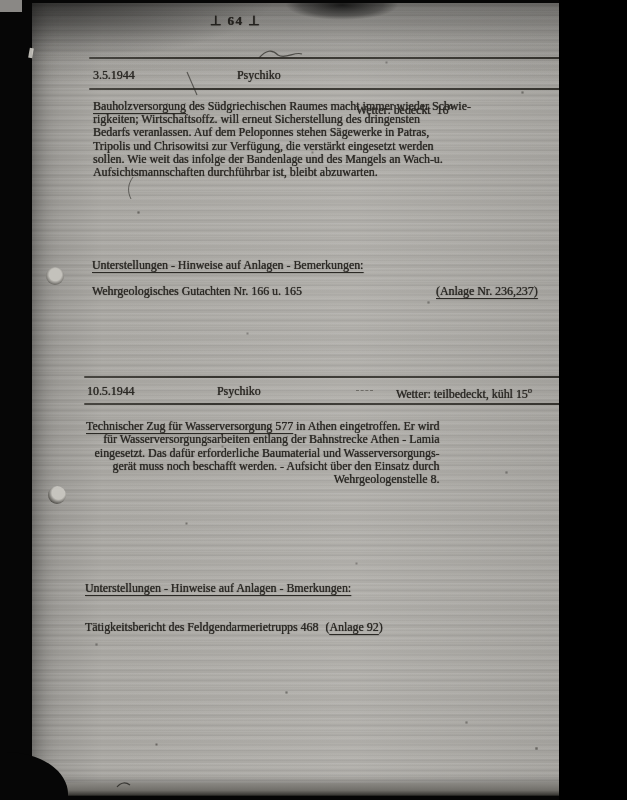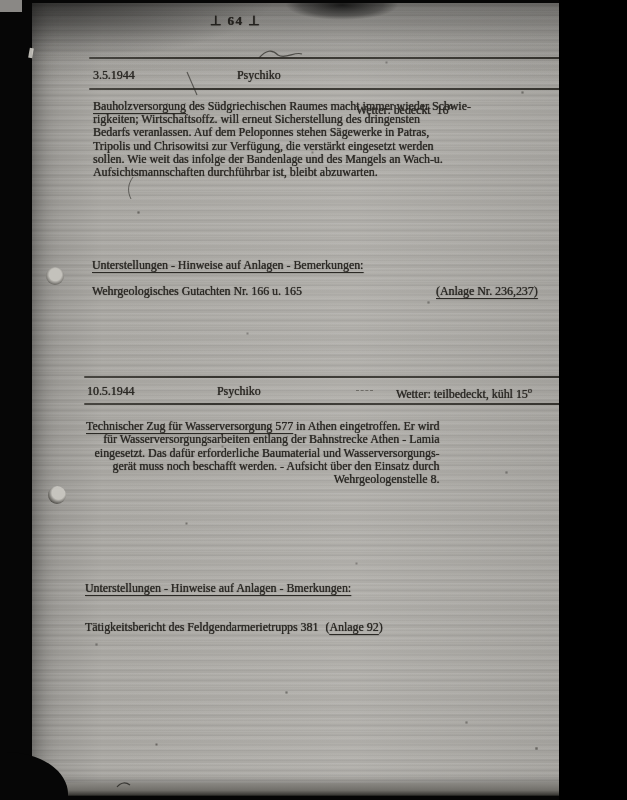--- a/index.html
+++ b/index.html
@@ -112,21 +112,21 @@
   <div class="tw" style="left:368px;top:384px;margin-left:28px;"><span>Wetter: teilbedeckt, kühl 15</span><sup class="deg">o</sup></div>
   <div class="rule" style="left:84px;top:403px;width:529px;height:2.2px;"></div>
 
   <div class="tw" style="left:86px;top:420px;line-height:13.3px;text-align:right;"><span class="ul">Technischer Zug für Wasserversorgung 577</span><span> in Athen eingetroffen. Er wird
 für Wasserversorgungsarbeiten entlang der Bahnstrecke Athen - Lamia
 eingesetzt. Das dafür erforderliche Baumaterial und Wasserversorgungs-
 gerät muss noch beschafft werden. - Aufsicht über den Einsatz durch
 Wehrgeologenstelle 8.</span></div>
 
   <div class="tw ul" style="left:85px;top:582px;">Unterstellungen - Hinweise auf Anlagen - Bmerkungen:</div>
-  <div class="tw" style="left:85px;top:621px;"><span>Tätigkeitsbericht des Feldgendarmerietrupps 381</span><span style="margin-left:7px;">(</span><span class="ul">Anlage 92</span><span>)</span></div>
+  <div class="tw" style="left:85px;top:621px;"><span>Tätigkeitsbericht des Feldgendarmerietrupps 468</span><span style="margin-left:7px;">(</span><span class="ul">Anlage 92</span><span>)</span></div>
 
   <svg class="mark" style="left:258px;top:47px;" width="46" height="16">
     <path d="M1,11 C8,3 14,2 20,8 C27,13 37,4 44,7" stroke="rgba(42,40,36,0.7)" stroke-width="1.2" fill="none"></path>
   </svg>
   <svg class="mark" style="left:184px;top:70px;" width="16" height="28">
     <path d="M3,2 C6,9 10,18 13,25" stroke="rgba(42,40,36,0.65)" stroke-width="1.1" fill="none"></path>
   </svg>
   <svg class="mark" style="left:123px;top:175px;" width="14" height="26">
     <path d="M10,2 C5,9 4,16 8,24" stroke="rgba(42,40,36,0.6)" stroke-width="1" fill="none"></path>
   </svg>

